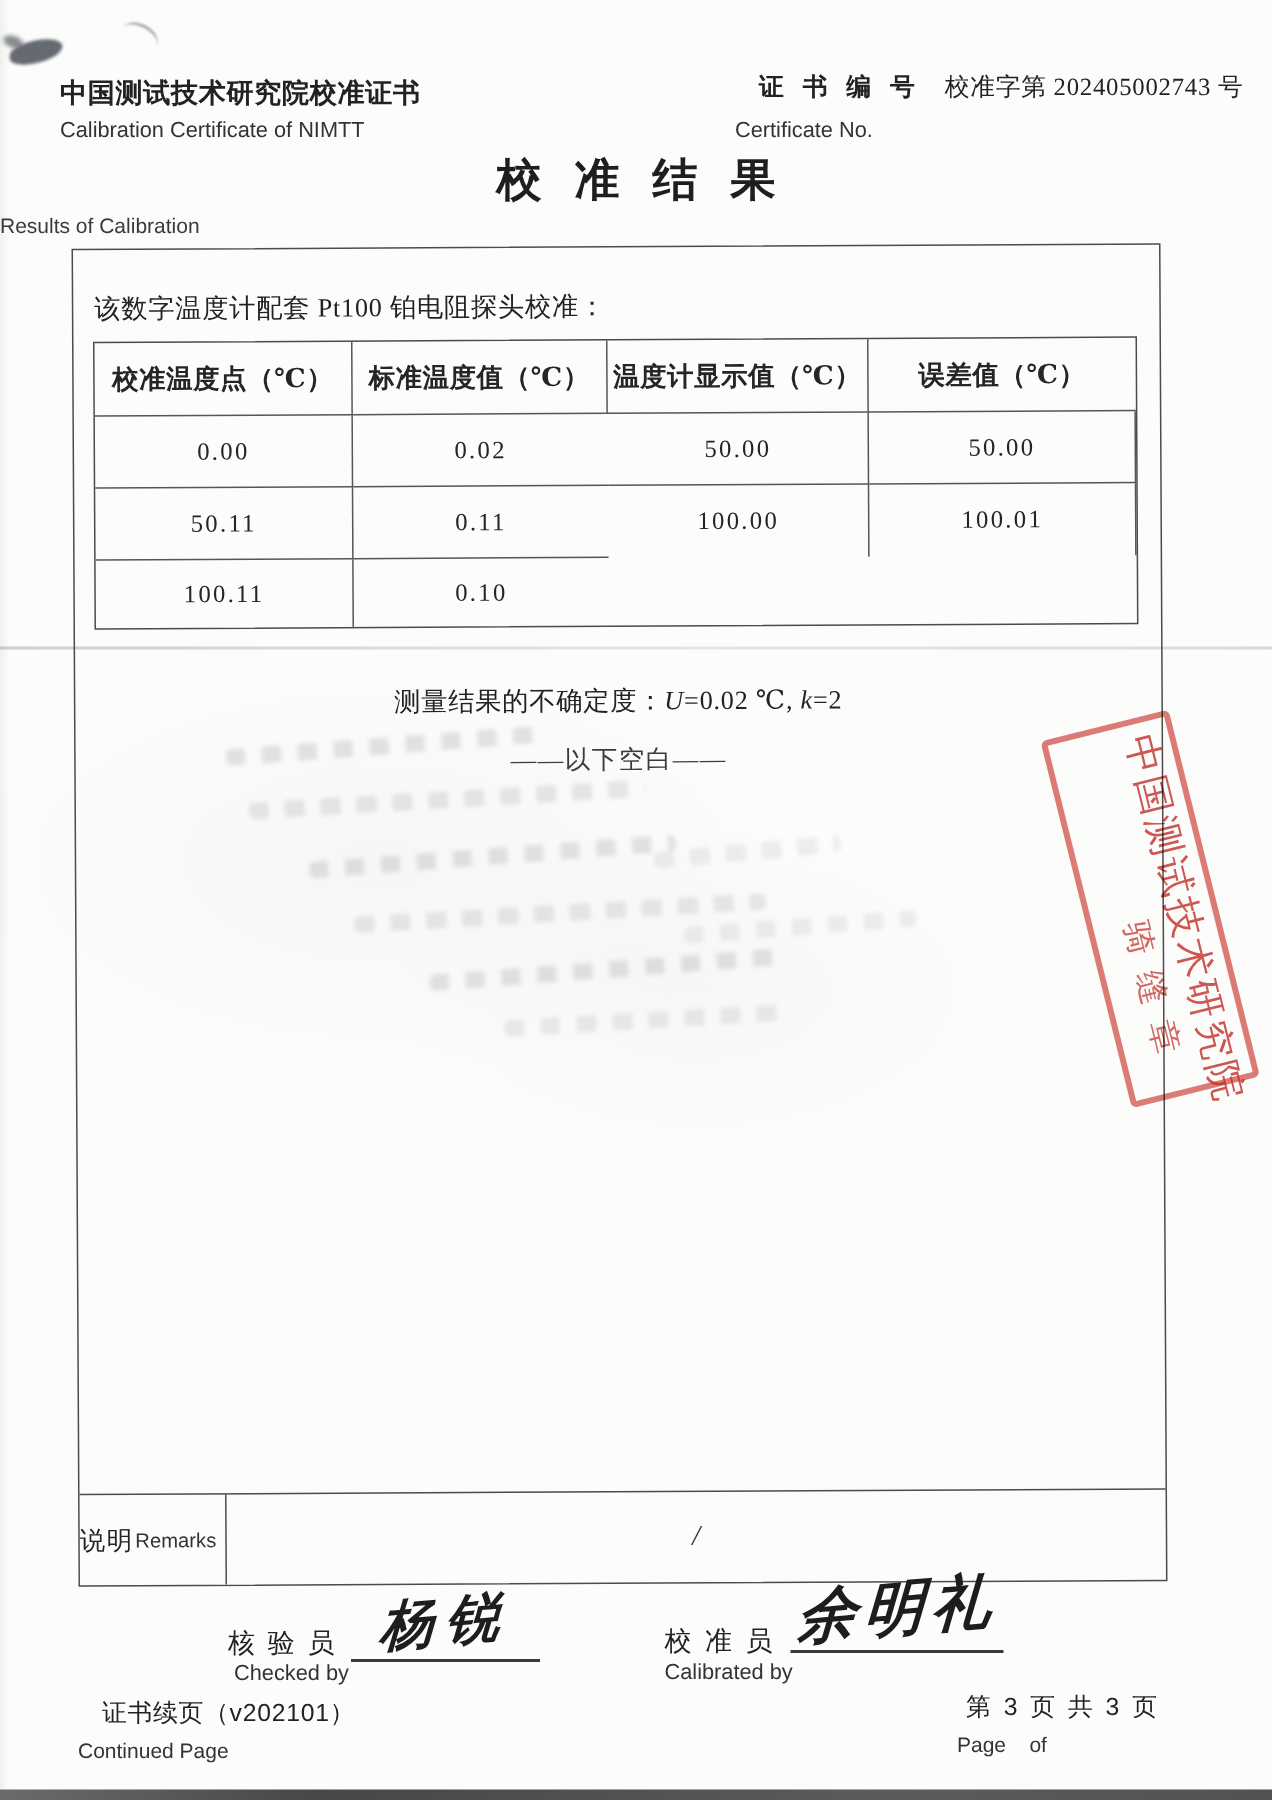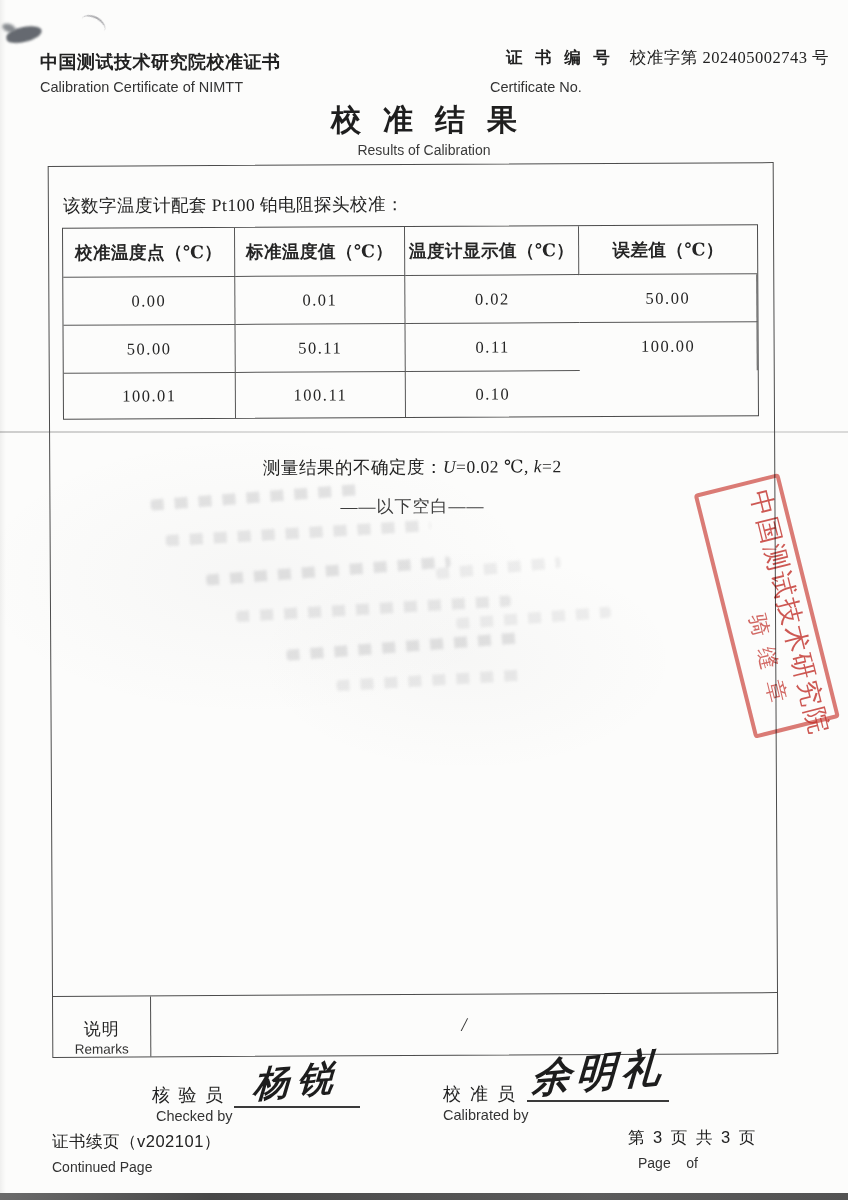--- a/index.html
+++ b/index.html
@@ -26,57 +26,57 @@
   .ghost{height:11px;filter:blur(1.4px);background:repeating-linear-gradient(90deg,rgba(70,70,78,.14) 0 13px,rgba(70,70,78,0) 13px 24px);border-radius:4px;}
 
   
   .org-cn{left:40px;top:50px;font-size:18px;font-weight:600;letter-spacing:.5px;color:#222;}
   .org-en{left:40px;top:79px;font-size:14.5px;color:#333;}
   .cert-row{left:506px;top:47px;display:flex;gap:16px;align-items:baseline;}
   .cert-label{font-size:16.5px;font-weight:600;letter-spacing:4px;color:#222;}
   .cert-value{font-size:16.5px;letter-spacing:.5px;color:#222;}
   .cert-en{left:490px;top:79px;font-size:14.5px;color:#333;}
   .title-cn{left:0;top:100px;width:848px;text-align:center;font-size:30px;font-weight:700;letter-spacing:22px;text-indent:22px;color:#1e1e1e;}
-  .title-en{left:0;top:142px;width:848px;text-align:center;font-size:14px;color:#3a3a3a;}
+  .title-en{left:0;top:142px;width:848px;font-size:14px;color:#3a3a3a;}
 
   
   .content-box{left:50px;top:164px;width:724px;height:890px;border:1.6px solid #4c4c4c;transform:rotate(-.3deg);background:transparent;}
   .intro{left:14px;top:27px;font-size:17.5px;letter-spacing:.5px;color:#222;}
 
   .rtable{left:13px;top:61px;width:694px;border:1.6px solid #4c4c4c;display:grid;grid-template-columns:172px 170px 174px 178px;grid-template-rows:49px 48px 48px 45px;}
   .cell{display:flex;align-items:center;justify-content:center;border-right:1.4px solid #565656;border-bottom:1.4px solid #565656;font-size:17px;color:#252525;}
   .cell.last-col{border-right:none;}
   .cell.last-row{border-bottom:none;}
   .cell.head{font-size:17.5px;letter-spacing:.5px;font-weight:bold;}
   .cell.val{font-size:16.5px;letter-spacing:1.5px;}
 
   .uncertainty{left:0;top:290px;width:100%;text-align:center;font-size:17.5px;color:#222;letter-spacing:.5px;}
   .uncertainty i{font-family:"Liberation Serif","DejaVu Serif",serif;}
   .blank-note{left:0;top:330px;width:100%;text-align:center;font-size:17px;color:#3c3c3c;letter-spacing:1px;}
 
   .remarks-row{left:0;bottom:0;width:100%;height:60px;border-top:1.6px solid #4c4c4c;display:flex;}
-  .remarks-label-cell{width:97px;border-right:1.6px solid #4c4c4c;display:flex;flex-direction:column;align-items:center;justify-content:flex-end;gap:1px;}
+  .remarks-label-cell{width:97px;border-right:1.6px solid #4c4c4c;display:flex;flex-direction:row;align-items:center;justify-content:flex-start;gap:1px;}
   .remarks-label{font-size:17px;color:#222;letter-spacing:1px;}
   .remarks-label-en{font-size:13.5px;color:#333;}
   .remarks-value-cell{flex:1;display:flex;align-items:center;justify-content:center;}
   .remarks-value{font-size:19px;font-style:italic;color:#333;}
 
   
   .stamp{left:779px;top:473px;width:252px;height:88px;border:4px solid rgba(205,62,55,.68);border-radius:4px;transform:rotate(76deg);transform-origin:top left;color:rgba(198,52,46,.82);mix-blend-mode:multiply;padding:2px 8px;box-sizing:border-box;}
   .stamp-l1{font-size:26px;letter-spacing:2px;text-align:center;white-space:nowrap;font-weight:500;}
   .stamp-l2{font-size:22px;letter-spacing:12px;text-align:right;padding-right:6px;white-space:nowrap;opacity:.9;}
 
   
   .sig-label{font-size:18px;letter-spacing:2px;color:#222;}
   .sig-label-en{font-size:14.5px;color:#333;}
   .sig-line{border-bottom:2px solid #3a3a3a;display:flex;align-items:flex-end;justify-content:center;}
   .sig-name{font-family:"Liberation Serif","DejaVu Serif",serif;font-style:italic;font-weight:600;color:#1d1d1d;transform:rotate(-5deg) skewX(-8deg);letter-spacing:8px;white-space:nowrap;}
 
   
-  .foot-cn{font-size:16.5px;color:#222;letter-spacing:.5px;}
+  .foot-cn{font-size:16.5px;color:#222;letter-spacing:.5px;margin-left:16px;}
   .foot-en{font-size:14px;color:#333;white-space:pre;}
 </style>
 </head>
 <body>
 
 <div class="page">
 
   <div class="abs corner-smudge"></div>
   <div class="abs corner-smudge2"></div>
   <div class="abs fold-mark"></div>
@@ -97,21 +97,20 @@
 
     <div class="abs intro cjk-serif">该数字温度计配套 Pt100 铂电阻探头校准：</div>
 
     <div class="abs rtable cjk-serif">
       <div class="cell head">校准温度点（℃）</div>
       <div class="cell head">标准温度值（℃）</div>
       <div class="cell head">温度计显示值（℃）</div>
       <div class="cell head last-col">误差值（℃）</div>
 
       <div class="cell val">0.00</div>
-      <div class="cell val">0.01</div>
       <div class="cell val last-col">0.02</div>
 
       <div class="cell val">50.00</div>
       <div class="cell val">50.00</div>
       <div class="cell val">50.11</div>
       <div class="cell val last-col">0.11</div>
 
       <div class="cell val last-row">100.00</div>
       <div class="cell val last-row">100.01</div>
       <div class="cell val last-row">100.11</div>

